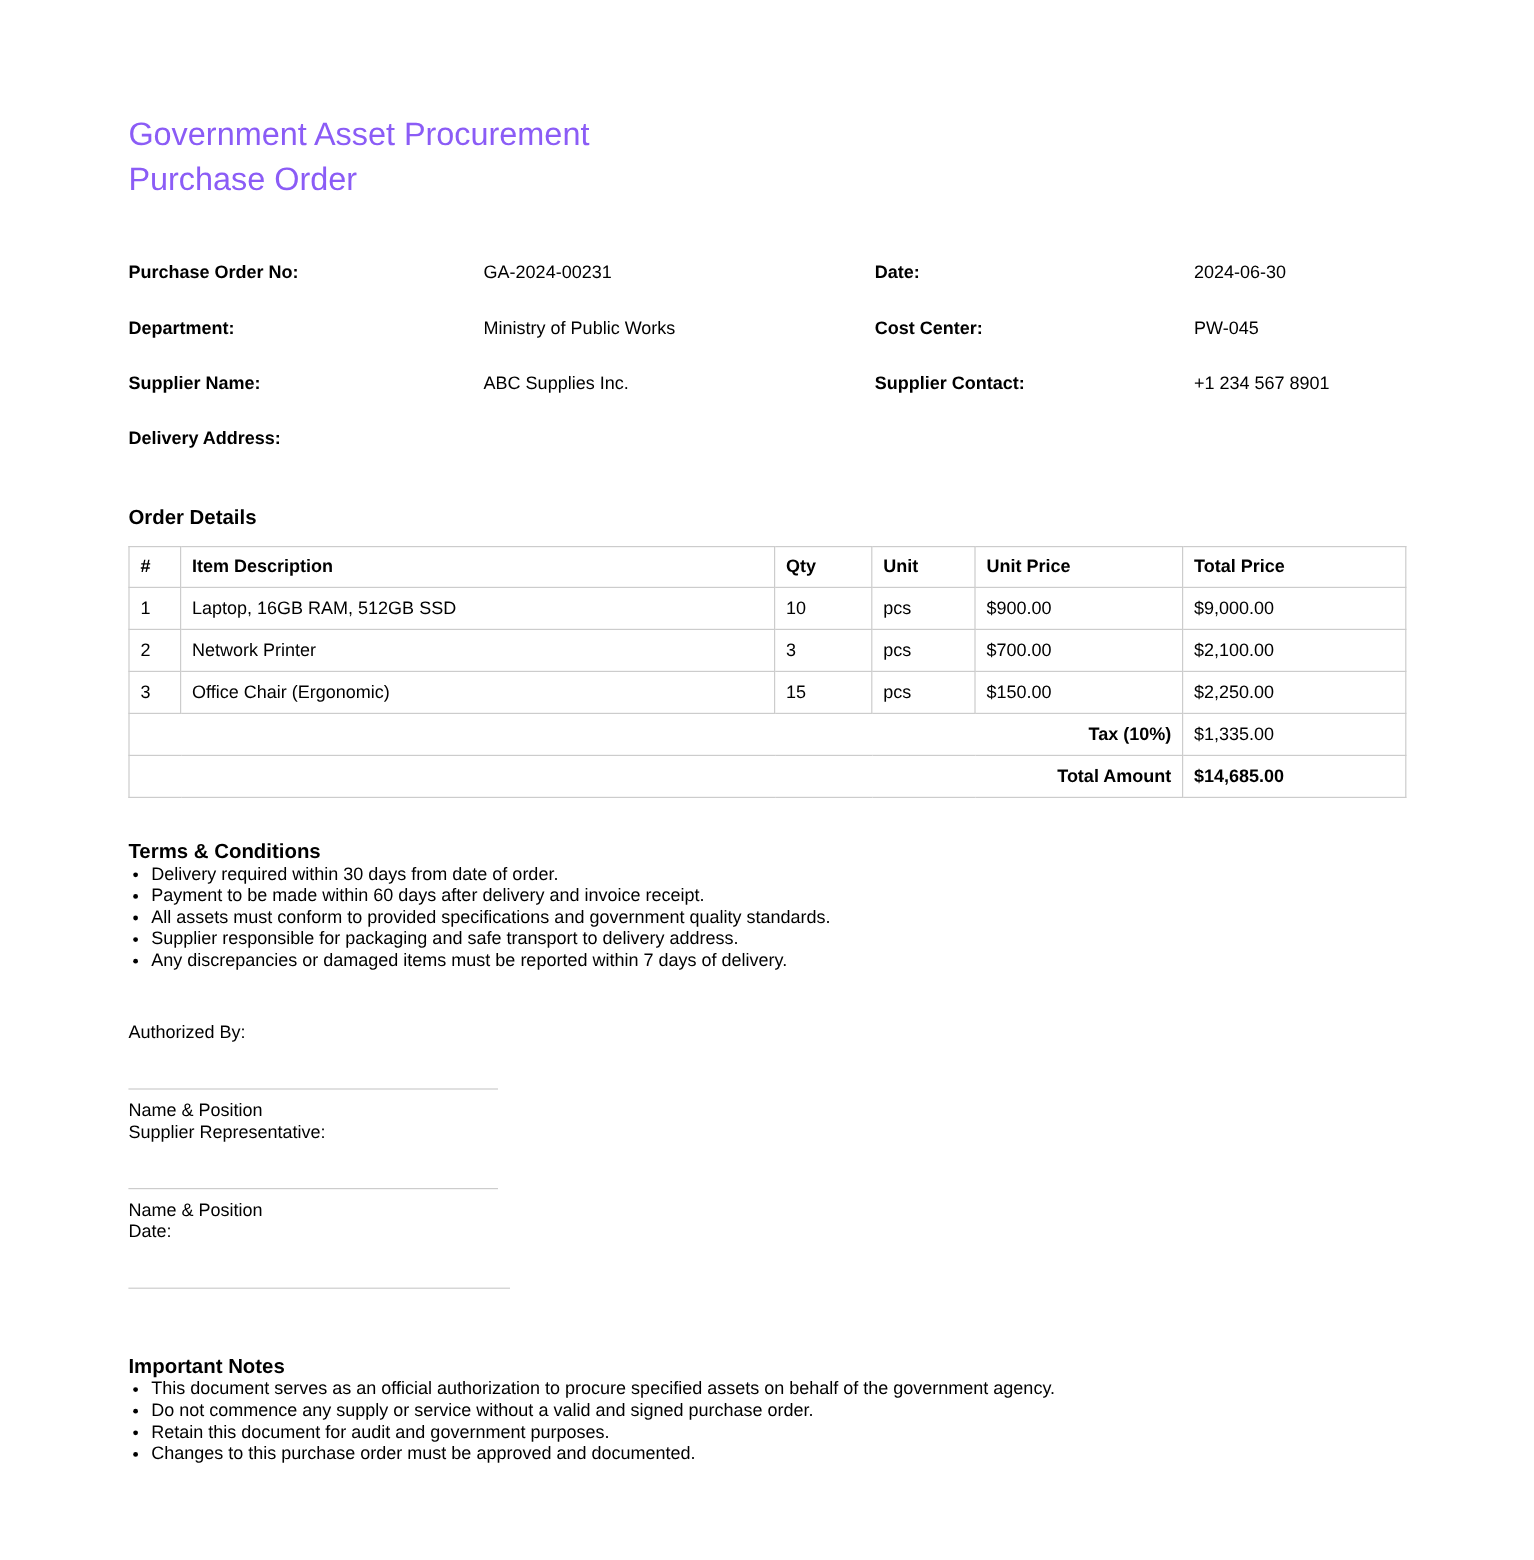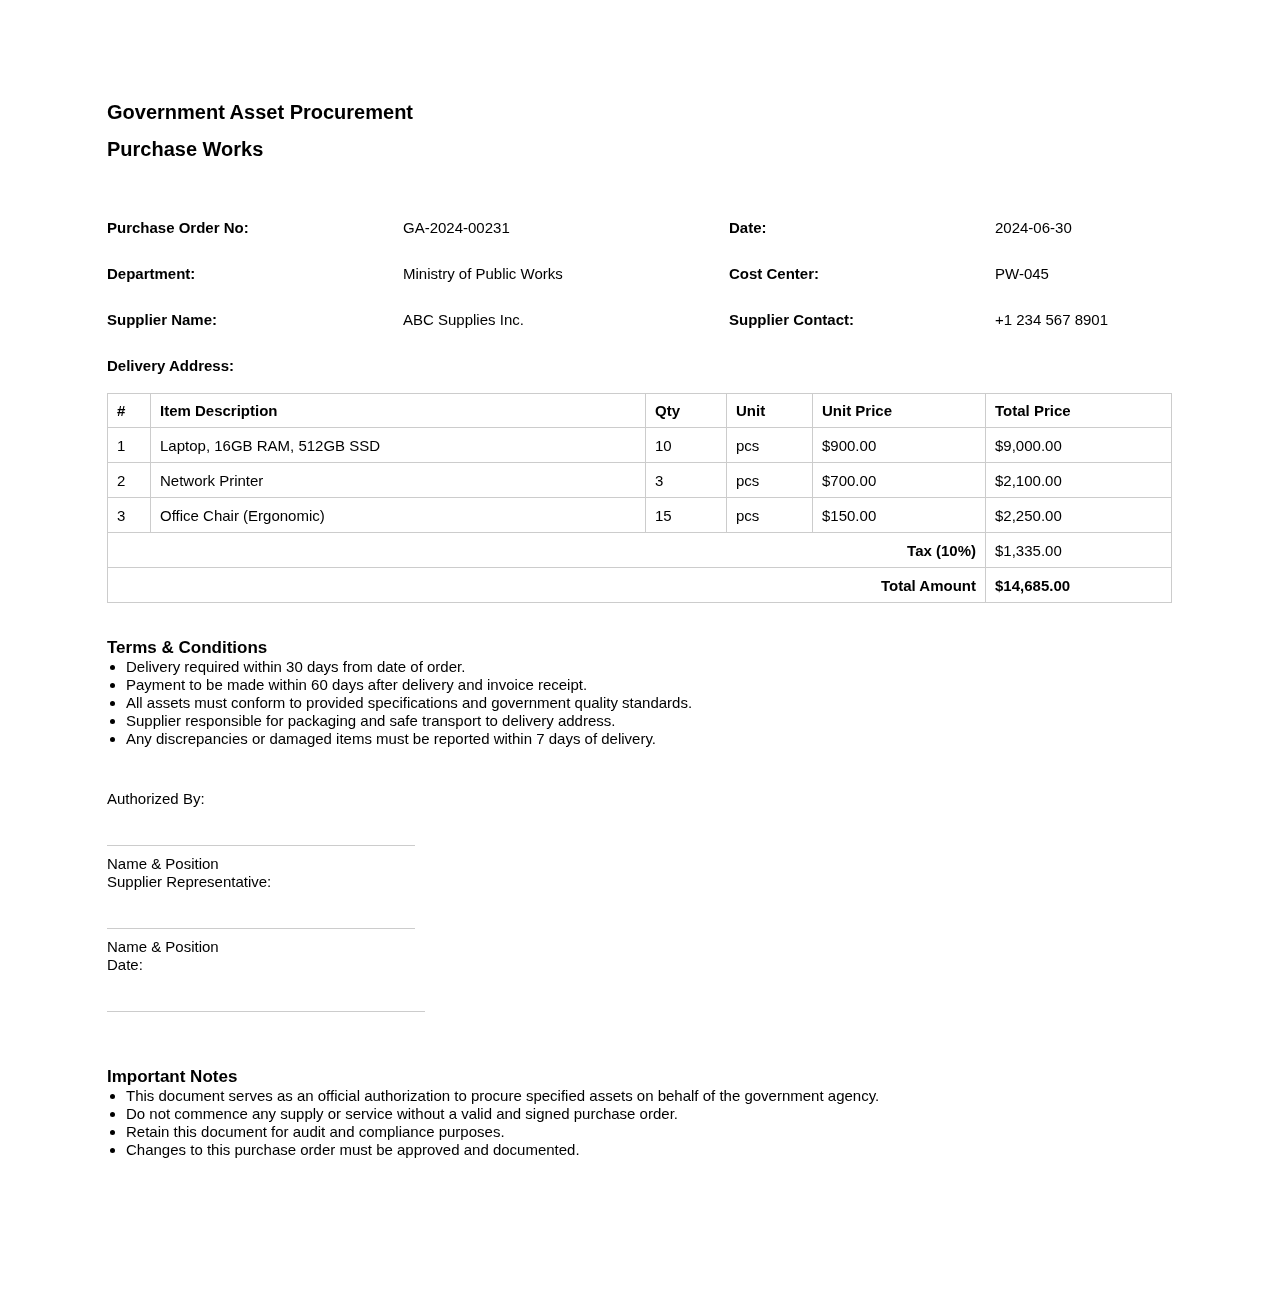--- a/index.html
+++ b/index.html
@@ -12,24 +12,24 @@
   .page {
     width: 1278px;
     height: 1300px;
     background: #ffffff;
     padding: 94px 107px 0 107px;
     overflow: hidden;
   }
 
   
   .doc-title {
-    font-size: 20px;
-    font-weight: bold;
+    font-size: 27px;
+    font-weight: normal;
     line-height: 37px;
-    color: #000000;
+    color: #8b5cf6;
   }
 
   
   .meta {
     margin-top: 44px;
     display: grid;
     grid-template-columns: 280px 310px 250px 1fr;
     grid-auto-rows: 30px;
     align-items: center;
     gap: 16px;
@@ -98,21 +98,21 @@
 
   .notes-heading { margin-top: 28px; }
 </style>
 </head>
 <body>
 
 <div class="page">
 
   <h1 class="doc-title">
     <span>Government Asset Procurement</span><br>
-    <span>Purchase Works</span>
+    <span>Purchase Order</span>
   </h1>
 
   <div class="meta">
     <div class="label">Purchase Order No:</div>
     <div class="value">GA-2024-00231</div>
     <div class="label">Date:</div>
     <div class="value">2024-06-30</div>
 
     <div class="label">Department:</div>
     <div class="value">Ministry of Public Works</div>
@@ -120,20 +120,21 @@
     <div class="value">PW-045</div>
 
     <div class="label">Supplier Name:</div>
     <div class="value">ABC Supplies Inc.</div>
     <div class="label">Supplier Contact:</div>
     <div class="value">+1 234 567 8901</div>
 
     <div class="label">Delivery Address:</div>
   </div>
 
+  <h2 class="section-heading order-heading">Order Details</h2>
 
   <table class="order-table">
     <colgroup>
       <col style="width:43px">
         <col style="width:495px">
         <col style="width:81px">
       <col style="width:86px">
         <col style="width:173px">
         <col style="width:186px">
     </colgroup>
@@ -207,17 +208,17 @@
       <div class="sig-label">Date:</div>
       <div class="sig-line"></div>
       <div class="sig-sub"></div>
     </div>
   </div>
 
   <h2 class="section-heading notes-heading">Important Notes</h2>
   <ul class="bullets">
     <li>This document serves as an official authorization to procure specified assets on behalf of the government agency.</li>
     <li>Do not commence any supply or service without a valid and signed purchase order.</li>
-    <li>Retain this document for audit and compliance purposes.</li>
+    <li>Retain this document for audit and government purposes.</li>
     <li>Changes to this purchase order must be approved and documented.</li>
   </ul>
 
 </div>
 
 </body></html>

